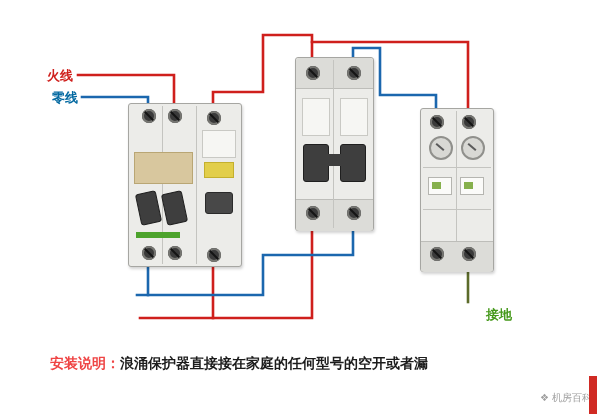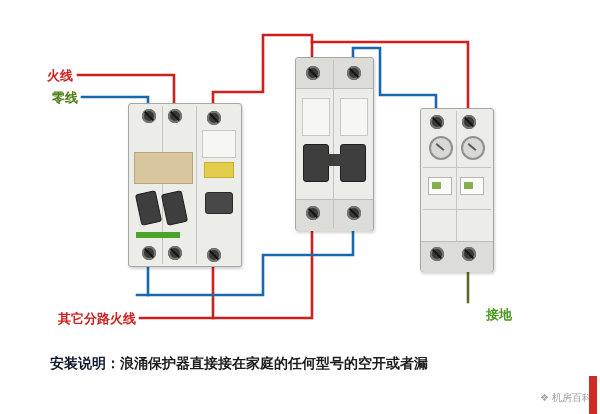--- a/index.html
+++ b/index.html
@@ -29,27 +29,27 @@
   .patch.tan{background:#d8c79e;border-color:#b9a674;}
   .chip{position:absolute;}
   .chip.yellow{background:#e2ce4a;border:1px solid #c4b02e;}
   .chip.green{background:#4ca32c;}
   .window{position:absolute;width:22px;height:16px;background:#fbfbf9;border:1px solid #b5b5b0;}
   .ind{position:absolute;left:3px;top:4px;width:9px;height:7px;background:#86b04c;}
 
   
   .lbl{position:absolute;font-size:13px;font-weight:bold;white-space:nowrap;}
   .lbl.red{color:#cf1f1c;}
-  .lbl.blue{color:#4d7c0f;}
+  .lbl.blue{color:#0369a1;}
   .lbl.green{color:#46991b;}
 
   
   .instructions{position:absolute;left:50px;top:352px;width:525px;
                 font-size:14px;font-weight:bold;line-height:22px;}
-  .ins-title{color:#0f172a;margin-top:16px;}
+  .ins-title{color:#ef4444;margin-top:16px;}
   .ins-text{color:#1c1c1c;}
   .ins-line2{margin-left:72px;}
 
   .watermark{position:absolute;right:8px;bottom:9px;color:#a0a0a0;font-size:10px;}
   .watermark .wicon{margin-right:3px;}
   .accent-bar{position:absolute;right:3px;bottom:0;width:8px;height:38px;background:#d02a24;}
 </style>
 </head>
 <body>
 
@@ -115,21 +115,20 @@
       <div class="ind"></div>
     </div>
     <div class="hline" style="top:100px;"></div>
     <div class="cap" style="left:0;top:132px;width:100%;height:30px;border-top:1px solid #bdbdb9;border-radius:0 0 3px 3px;"></div>
     <div class="screw" style="left:9px;top:138px;"></div>
     <div class="screw" style="left:41px;top:138px;"></div>
   </div>
 
   <div class="lbl red" style="left:47px;top:67px;">火线</div>
   <div class="lbl blue" style="left:52px;top:89px;">零线</div>
-  <div class="lbl red" style="left:58px;top:310px;">其它分路火线</div>
   <div class="lbl green" style="left:486px;top:306px;">接地</div>
 
   <div class="instructions">
     <span class="ins-title">安装说明：</span><span class="ins-text">浪涌保护器直接接在家庭的任何型号的空开或者漏</span>
   </div>
 
   <div class="watermark">
     <span class="wicon">❖</span><span>机房百科</span>
   </div>
   <div class="accent-bar"></div>

